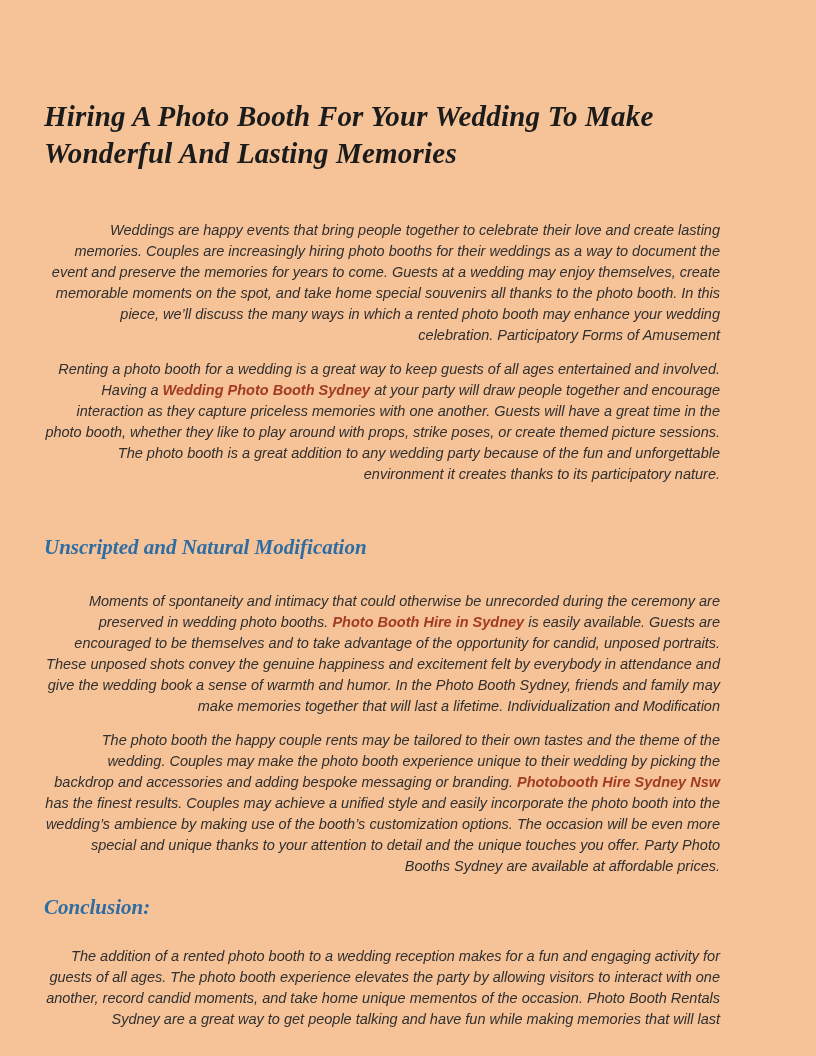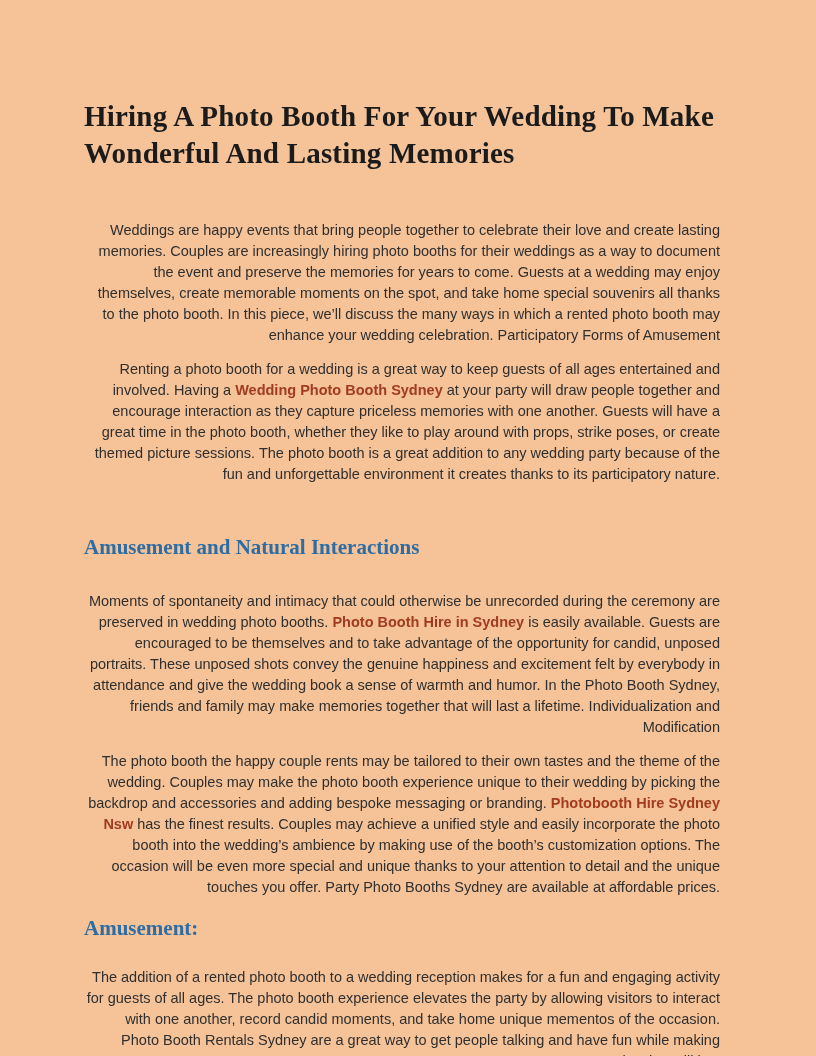--- a/index.html
+++ b/index.html
@@ -15,21 +15,22 @@
     width:816px;
     height:1056px;
     background:var(--page-bg);
     font-family:"Liberation Sans", sans-serif;
     color:var(--body-text);
     overflow:hidden;
   }
   .page{
     width:816px;
     height:1056px;
-    padding:98px 96px 0 84px;
+    padding:98px 96px 0 44px;
+    font-style:italic;
   }
   h1.article-title{
     margin:0 0 48px 0;
     font-family:"Liberation Serif", serif;
     font-weight:700;
     font-size:29px;
     line-height:1.28;
     color:var(--title-text);
     letter-spacing:0.2px;
   }
@@ -62,23 +63,23 @@
 <body>
 
 <div class="page">
 
   <h1 class="article-title">Hiring A Photo Booth For Your Wedding To Make Wonderful And Lasting Memories</h1>
 
   <p class="body-para"><span>Weddings are happy events that bring people together to celebrate their love and create lasting memories. Couples are increasingly hiring photo booths for their weddings as a way to document the event and preserve the memories for years to come. Guests at a wedding may enjoy themselves, create memorable moments on the spot, and take home special souvenirs all thanks to the photo booth. In this piece, we’ll discuss the many ways in which a rented photo booth may enhance your wedding celebration. Participatory Forms of Amusement</span></p>
 
   <p class="body-para"><span>Renting a photo booth for a wedding is a great way to keep guests of all ages entertained and involved. Having a </span><a class="doclink">Wedding Photo Booth Sydney</a><span> at your party will draw people together and encourage interaction as they capture priceless memories with one another. Guests will have a great time in the photo booth, whether they like to play around with props, strike poses, or create themed picture sessions. The photo booth is a great addition to any wedding party because of the fun and unforgettable environment it creates thanks to its participatory nature.</span></p>
 
-  <h2 class="section-heading">Amusement and Natural Interactions</h2>
+  <h2 class="section-heading">Unscripted and Natural Modification</h2>
 
   <p class="body-para"><span>Moments of spontaneity and intimacy that could otherwise be unrecorded during the ceremony are preserved in wedding photo booths. </span><a class="doclink">Photo Booth Hire in Sydney</a><span> is easily available. Guests are encouraged to be themselves and to take advantage of the opportunity for candid, unposed portraits. These unposed shots convey the genuine happiness and excitement felt by everybody in attendance and give the wedding book a sense of warmth and humor. In the Photo Booth Sydney, friends and family may make memories together that will last a lifetime. Individualization and Modification</span></p>
 
   <p class="body-para"><span>The photo booth the happy couple rents may be tailored to their own tastes and the theme of the wedding. Couples may make the photo booth experience unique to their wedding by picking the backdrop and accessories and adding bespoke messaging or branding. </span><a class="doclink">Photobooth Hire Sydney Nsw</a><span> has the finest results. Couples may achieve a unified style and easily incorporate the photo booth into the wedding’s ambience by making use of the booth’s customization options. The occasion will be even more special and unique thanks to your attention to detail and the unique touches you offer. Party Photo Booths Sydney are available at affordable prices.</span></p>
 
-  <h2 class="section-heading tight">Amusement:</h2>
+  <h2 class="section-heading tight">Conclusion:</h2>
 
   <p class="body-para"><span>The addition of a rented photo booth to a wedding reception makes for a fun and engaging activity for guests of all ages. The photo booth experience elevates the party by allowing visitors to interact with one another, record candid moments, and take home unique mementos of the occasion. Photo Booth Rentals Sydney are a great way to get people talking and have fun while making memories that will last</span></p>
 
 </div>
 
 </body></html>

